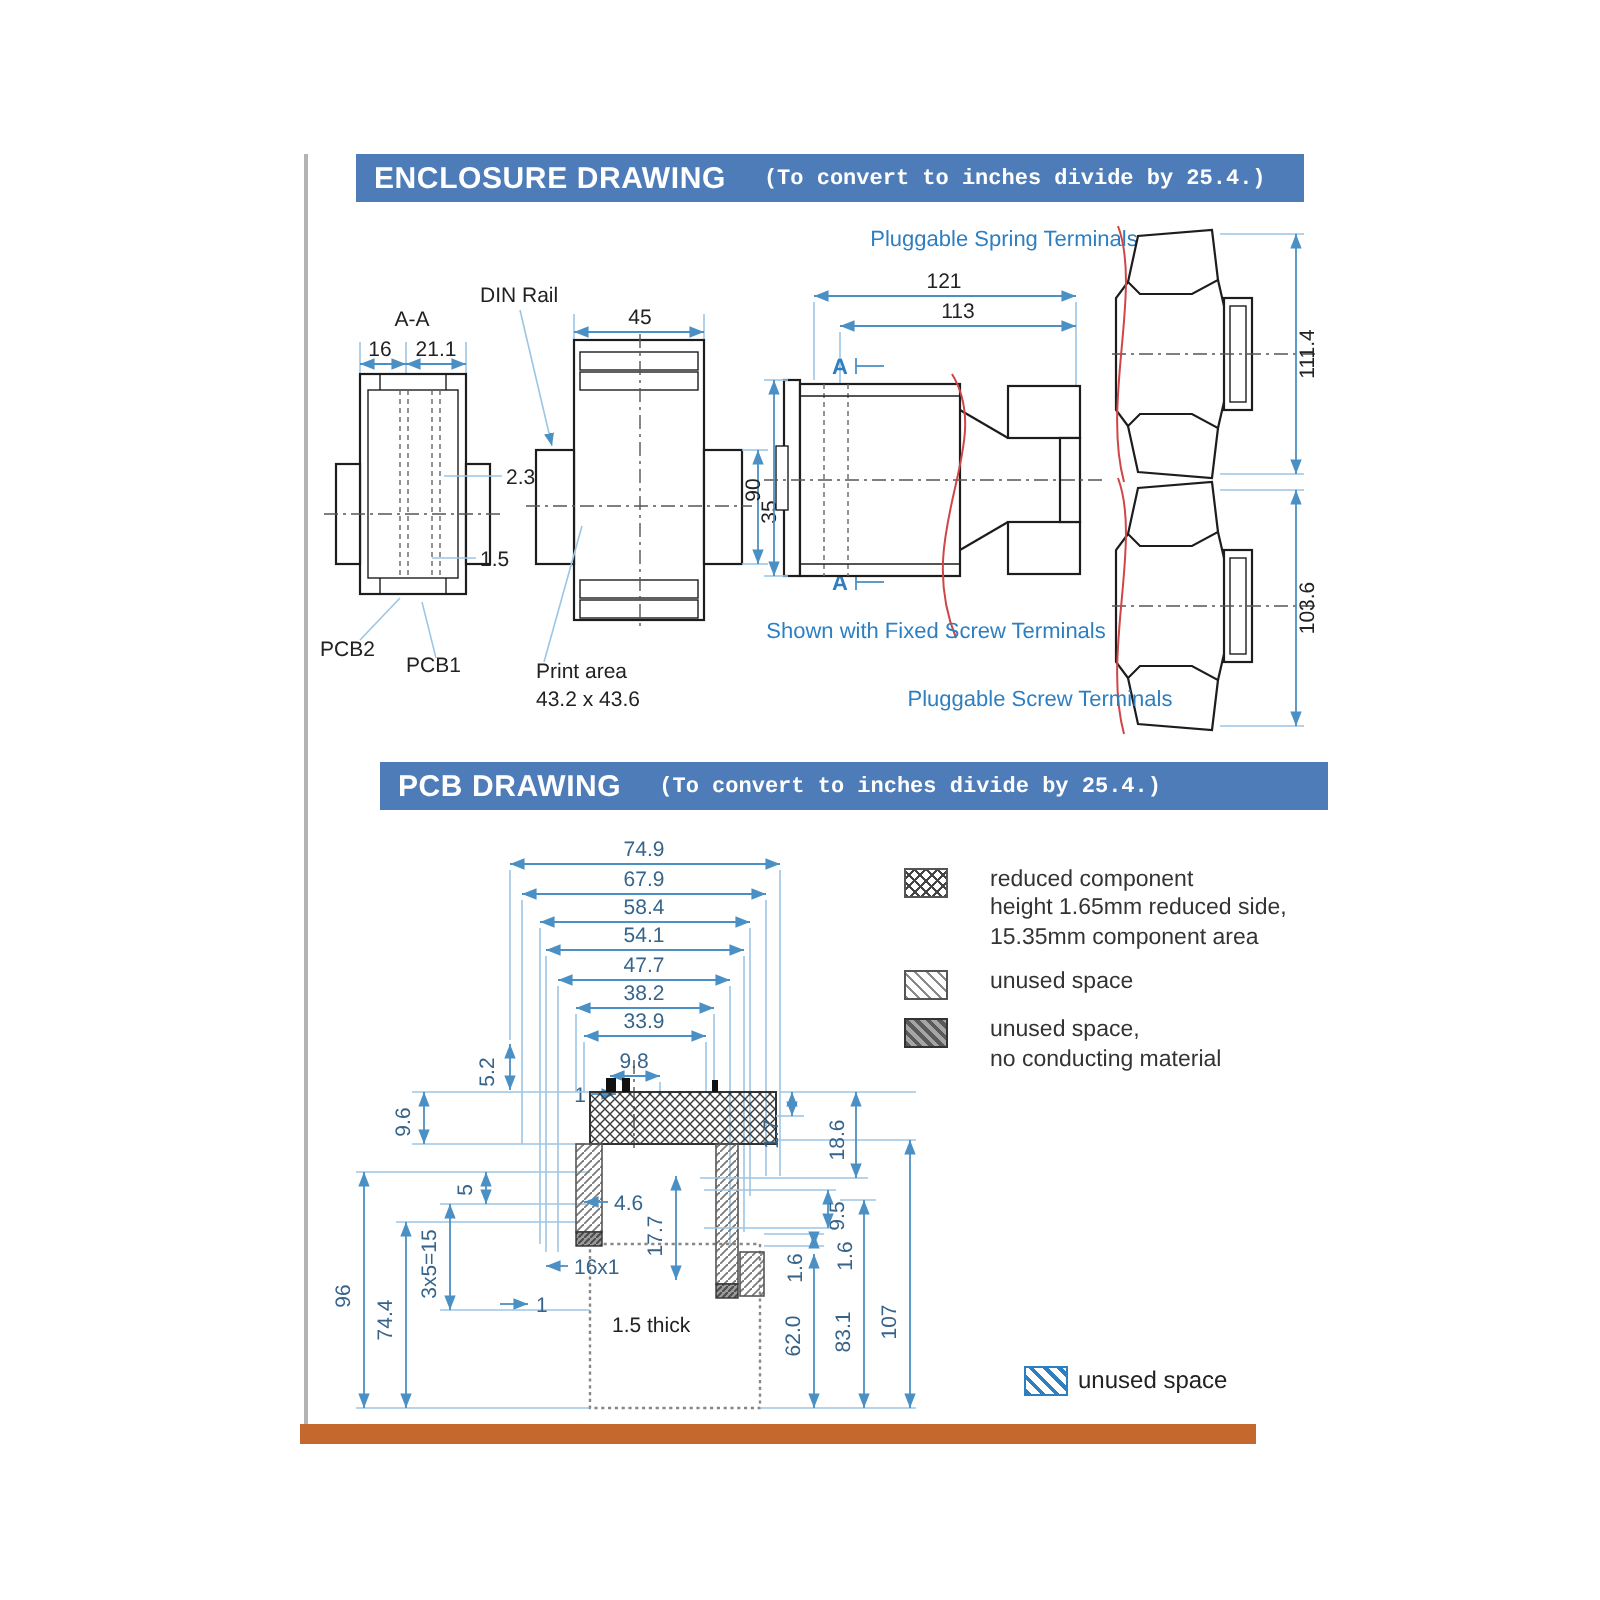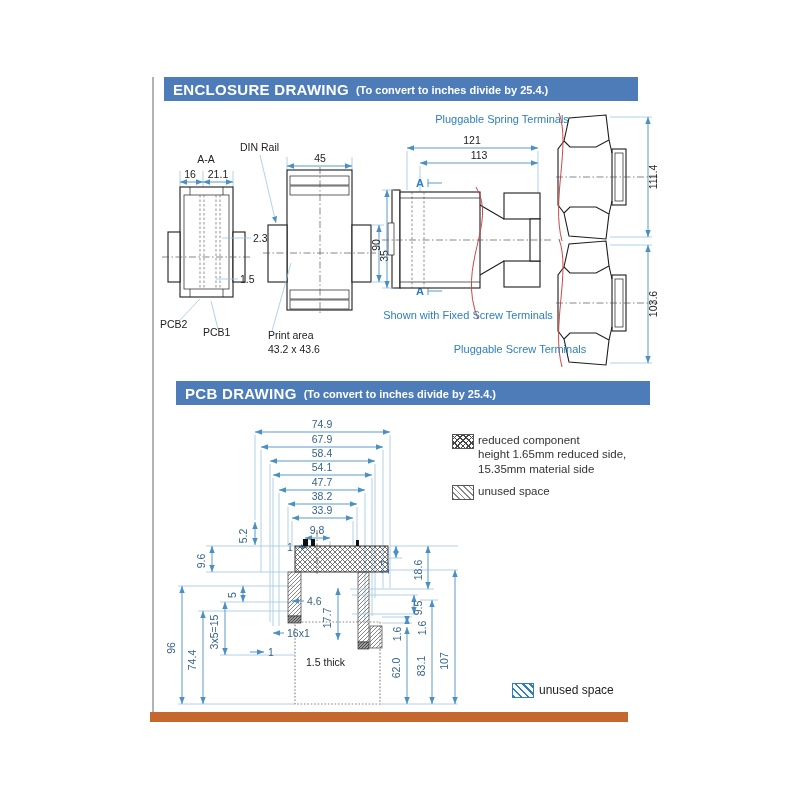--- a/index.html
+++ b/index.html
@@ -1,43 +1,43 @@
 <!DOCTYPE html>
 <html><head>
 <meta charset="utf-8">
 <style>
   html,body{margin:0;padding:0;background:#fff;}
   .page{position:relative;width:800px;height:800px;background:#fff;overflow:hidden;
         font-family:"Liberation Sans",sans-serif;}
   .vline{position:absolute;left:152px;top:77px;width:2px;height:636px;background:#b3b3b3;}
-  .hdr{position:absolute;left:164px;width:474px;height:24px;background:#4e7cb8;color:#fff;
-       display:flex;align-items:center;padding-left:9px;box-sizing:border-box;white-space:nowrap;}
+  .hdr{position:absolute;left:178px;width:474px;height:24px;background:#4e7cb8;color:#fff;
+       display:flex;align-items:center;padding-left:9px;box-sizing:border-box;white-space:nowrap;gap:12px;}
   .hdr-title{font-weight:bold;font-size:15px;letter-spacing:.3px;}
-  .hdr-note{font-weight:bold;font-size:11px;margin-left:7px;padding-top:2px;}
+  .hdr-note{font-weight:bold;font-size:11px;margin-left:7px;padding-top:2px;font-family:Liberation Mono, monospace;}
   #hdr1{top:77px;} #hdr2{top:381px;margin-left:12px;}
   svg{position:absolute;overflow:visible;}
   #enc{left:160px;top:105px;} #pcb{left:160px;top:412px;}
   svg text{font-family:"Liberation Sans",sans-serif;}
   .ol{fill:#fff;stroke:#1d1d1d;stroke-width:1.1;}
   .oln{fill:none;stroke:#1d1d1d;stroke-width:1.1;}
   .olt{fill:#fff;stroke:#1d1d1d;stroke-width:0.7;}
   .dim{stroke:#4a90c4;stroke-width:0.9;fill:none;}
   .ext{stroke:#9cc6e4;stroke-width:0.8;fill:none;}
   .cl{stroke:#555;stroke-width:0.7;stroke-dasharray:7 2.5 1.5 2.5;fill:none;}
   .redl{stroke:#d04545;stroke-width:1;fill:none;}
   .dash{stroke:#666;stroke-width:0.7;stroke-dasharray:2.5 2;fill:none;}
   .dot{stroke:#888;stroke-width:1.2;stroke-dasharray:1.6 1.8;fill:#fff;}
   .t{font-size:10.5px;fill:#222;}
   .tm{font-size:10.5px;fill:#222;text-anchor:middle;}
   .tb{font-size:10.5px;fill:#36648b;text-anchor:middle;}
   .tbs{font-size:10.5px;fill:#36648b;}
   .cap{font-size:11px;fill:#2d7fc1;text-anchor:middle;}
   .capb{font-size:11px;fill:#2d7fc1;font-weight:bold;}
   .legend{position:absolute;left:452px;top:433px;font-size:11.5px;color:#333;line-height:1.25;}
-  .lrow{display:flex;gap:4px;margin-bottom:8px;align-items:flex-start;}
+  .lrow{display:flex;gap:21px;margin-bottom:8px;align-items:flex-start;}
   .sw{width:20px;height:13px;display:inline-block;border:1px solid #555;flex:0 0 auto;margin-top:1px;}
   .sw-cross{background:repeating-linear-gradient(45deg,#444 0 1px,rgba(0,0,0,0) 1px 4px),
              repeating-linear-gradient(-45deg,#444 0 1px,#fff 1px 4px);}
   .sw-diag{background:repeating-linear-gradient(45deg,#8a8a8a 0 1px,#fff 1px 4px);}
   .sw-dark{background:repeating-linear-gradient(45deg,#5a5a5a 0 2px,#a5a5a5 2px 4px);border-color:#333;}
   .sw-blue{background:repeating-linear-gradient(45deg,#2d7fc1 0 2px,#fff 2px 5px);border-color:#2d7fc1;}
   .legend-bottom{position:absolute;left:512px;top:682px;display:flex;gap:5px;align-items:center;
                  font-size:12px;color:#222;}
   .orange-bar{position:absolute;left:150px;top:712px;width:478px;height:10px;background:#c4682e;}
 </style>
@@ -312,27 +312,34 @@
       <text class="tb" x="288" y="249" transform="rotate(-90 288 249)">107</text>
     </g>
   </svg>
 
   <div class="legend">
     <div class="lrow">
       <span class="sw sw-cross"></span>
       <div>
         <div>reduced component</div>
         <div>height 1.65mm reduced side,</div>
-        <div>15.35mm material side</div>
+        <div>15.35mm component area</div>
       </div>
     </div>
     <div class="lrow">
       <span class="sw sw-diag"></span>
       <div>unused space</div>
     </div>
+    <div class="lrow">
+      <span class="sw sw-dark"></span>
+      <div>
+        <div>unused space,</div>
+        <div>no conducting material</div>
+      </div>
+    </div>
   </div>
 
   <div class="legend-bottom">
     <span class="sw sw-blue"></span>
     <span>unused space</span>
   </div>
 
   <div class="orange-bar"></div>
 </div>
 

